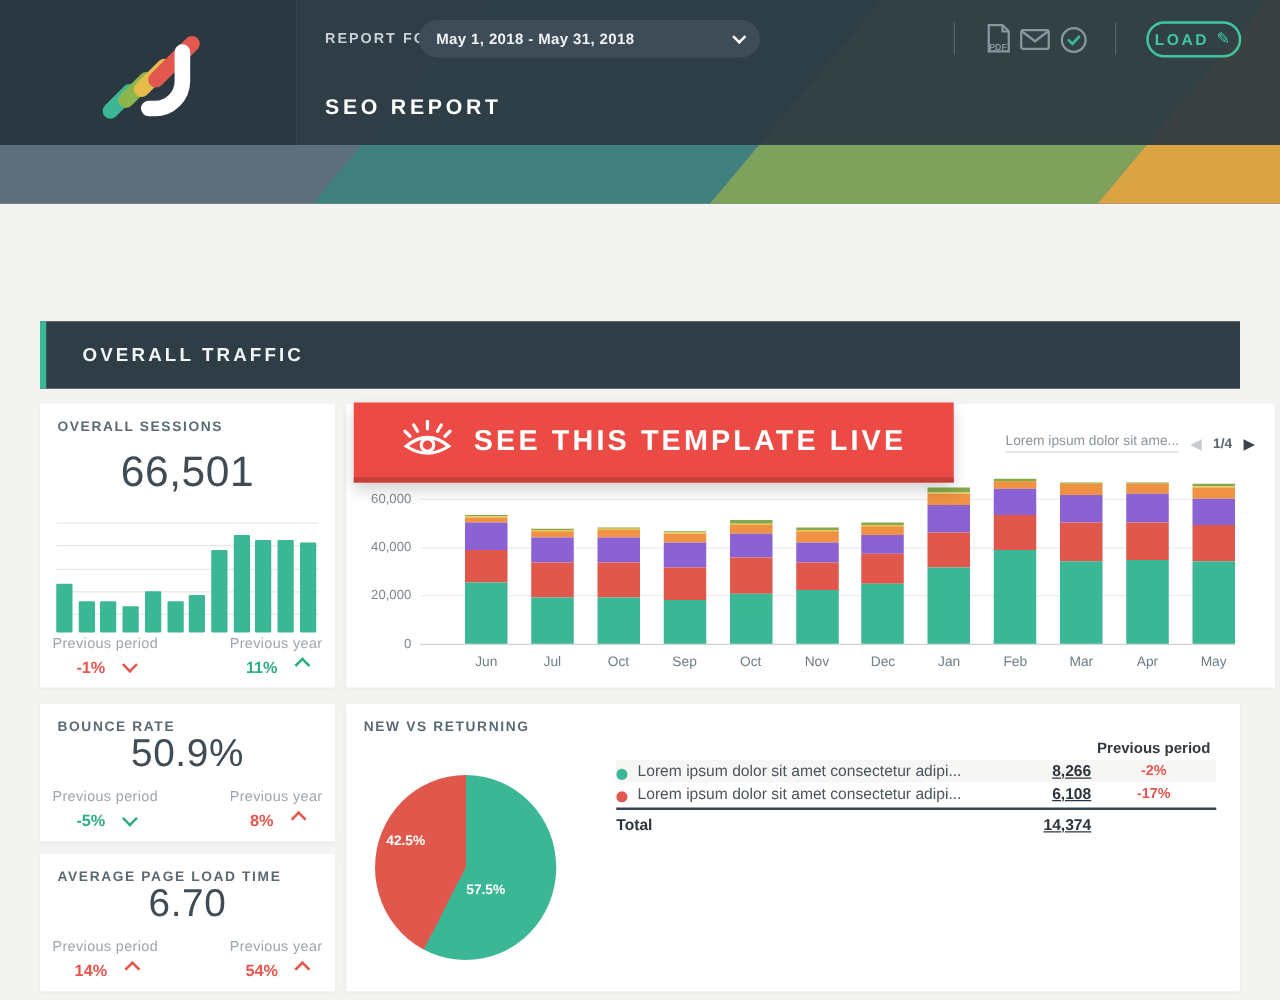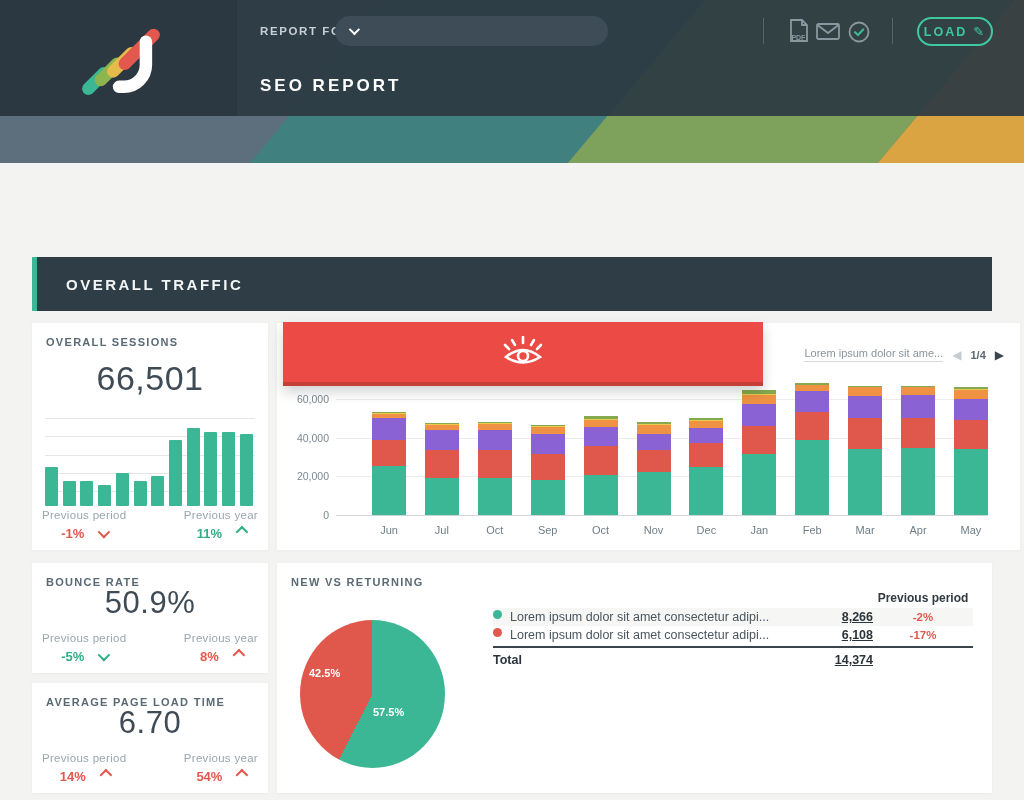--- a/index.html
+++ b/index.html
@@ -75,21 +75,21 @@
          border-bottom:4px solid #c43f38;box-shadow:0 6px 12px rgba(0,0,0,0.18);display:flex;align-items:center;
          justify-content:center;gap:16px;cursor:pointer;z-index:6;box-sizing:content-box;}
   .promo .txt{color:#fff;font-size:23px;font-weight:bold;letter-spacing:2.5px;}
 
   
   .nvr-table{position:absolute;left:216px;top:27px;width:480px;font-size:12.5px;color:#4a565e;}
   .nvr-row{display:grid;grid-template-columns:300px 80px 100px;align-items:center;height:18px;}
   .nvr-head{justify-items:end;height:16px;margin-bottom:2px;}
   .nvr-head .ph{grid-column:3;font-weight:bold;color:#2f3a42;font-size:12px;justify-self:center;}
   .nvr-row.r1{background:#f6f6f5;}
-  .nvr-cell-label{display:flex;align-items:flex-start;gap:8px;white-space:nowrap;overflow:hidden;}
+  .nvr-cell-label{display:flex;align-items:flex-end;gap:8px;white-space:nowrap;overflow:hidden;}
   .dot{width:9px;height:9px;border-radius:50%;flex:0 0 auto;}
   .nvr-val{font-weight:bold;color:#2b343b;text-align:right;text-decoration:underline;}
   .nvr-prev{font-size:11.5px;font-weight:bold;color:#e4574d;text-align:center;}
   .nvr-total{border-top:2px solid #3a444c;margin-top:2px;padding-top:3px;}
   .nvr-total .tl{font-weight:bold;color:#2b343b;}
   .pie{position:absolute;left:23px;top:57px;width:145px;height:148px;border-radius:50%;}
   .pie-lab{position:absolute;color:#fff;font-size:11px;font-weight:bold;}
 
   .icon-svg{display:block;}
 </style>
@@ -115,20 +115,21 @@
         <line x1="30" y1="73" x2="47" y2="56" stroke="#8db54e" stroke-width="13"></line>
         <line x1="43" y1="64" x2="62" y2="45" stroke="#e5bb4a" stroke-width="13"></line>
         <line x1="55" y1="56" x2="85" y2="26" stroke="#e2574e" stroke-width="13"></line>
         <path d="M77 33 V 57 A 23 23 0 0 1 54 80 L 49 80" stroke="#ffffff" stroke-width="13"></path>
       </g>
     </svg>
   </div>
 
   <div class="hdr-label">REPORT FOR</div>
   <div class="date-pill">
+    <span class="txt">May 1, 2018 - May 31, 2018</span>
     <span class="chev w"></span>
   </div>
   <div class="report-title">SEO REPORT</div>
 
   <div class="vdiv" style="left:763px;"></div>
   <svg class="hicon" style="left:788px;" width="22" height="26" viewBox="0 0 22 26">
     <path d="M3 1 h11 l5 5 v16 h-16 z" fill="none" stroke="#8a97a0" stroke-width="1.8"></path>
     <path d="M14 1 v5 h5" fill="none" stroke="#8a97a0" stroke-width="1.8"></path>
     <text x="3.4" y="21" font-size="7" font-weight="bold" fill="#8a97a0" font-family="Liberation Sans, sans-serif">PDF</text>
   </svg>
@@ -326,20 +327,21 @@
       <g stroke="#ffffff" stroke-width="2.6" fill="none" stroke-linecap="round">
         <line x1="21" y1="7" x2="21" y2="1"></line>
         <line x1="13" y1="9" x2="10" y2="4"></line>
         <line x1="29" y1="9" x2="32" y2="4"></line>
         <line x1="7" y1="13" x2="3" y2="9"></line>
         <line x1="35" y1="13" x2="39" y2="9"></line>
         <path d="M4 21 Q21 7 38 21 Q21 32 4 21 Z"></path>
         <circle cx="21" cy="20" r="5"></circle>
       </g>
     </svg>
+    <span class="txt">SEE THIS TEMPLATE LIVE</span>
   </div>
 
   <div class="card" style="left:32px;top:563px;width:236px;height:110px;">
     <div class="card-title">BOUNCE RATE</div>
     <div class="big-num" style="top:22px;font-size:31px;">50.9%</div>
     <div class="cmp">
       <div class="cmp-col">
         <span class="cmp-lab">Previous period</span>
         <span class="cmp-val tone-good">
           <span>-5%</span>

